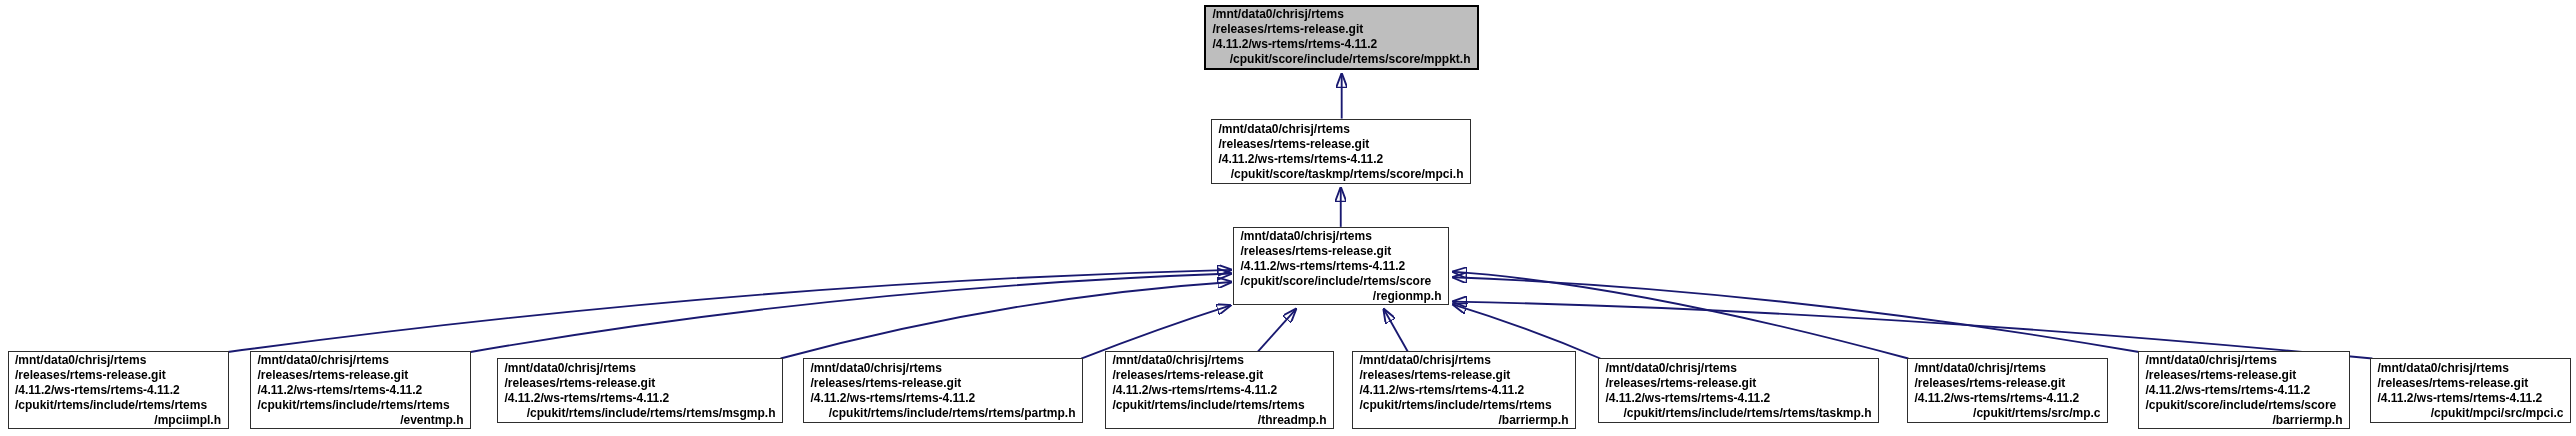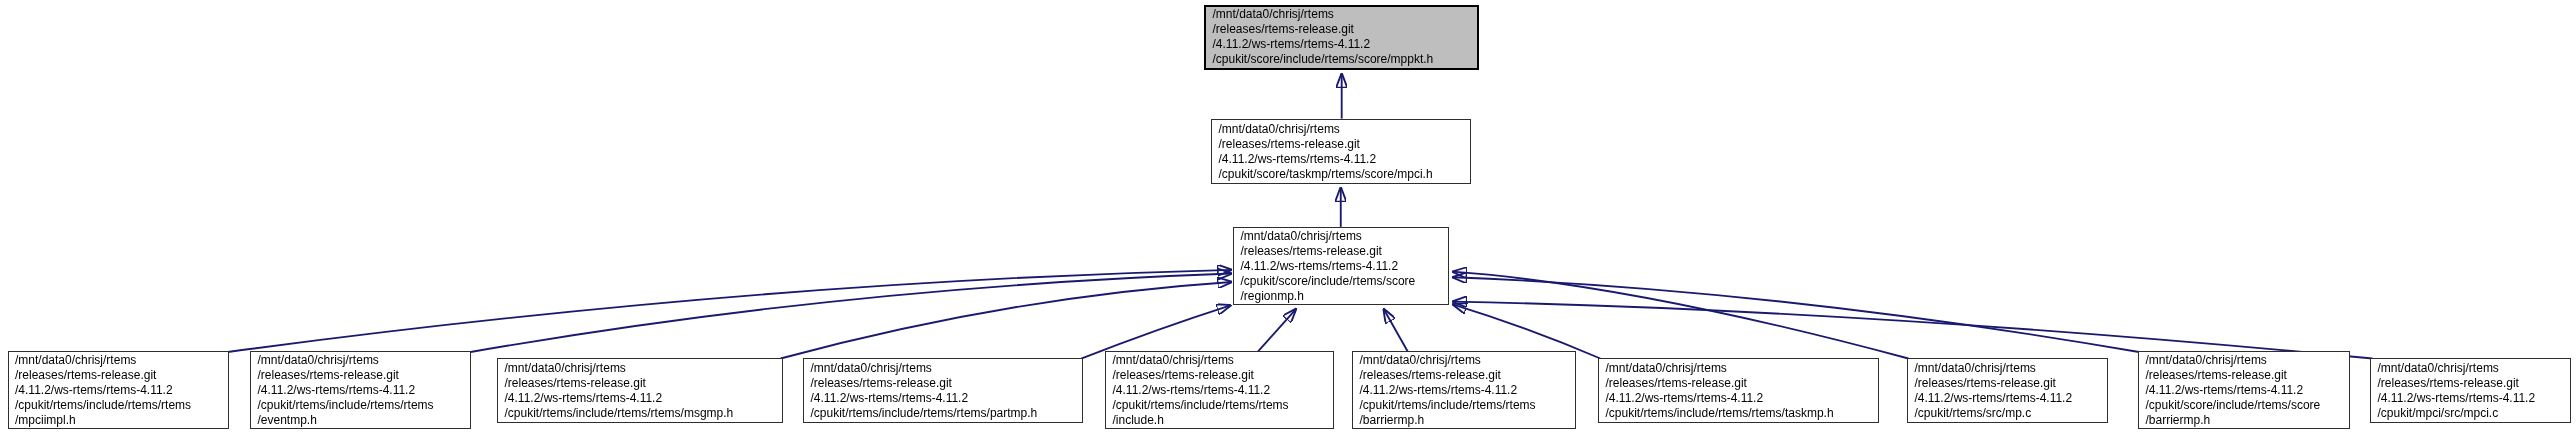--- a/index.html
+++ b/index.html
@@ -2,38 +2,39 @@
 <html style="--edge-color: #191970; --node-border: #2e2e2e; --root-fill: #bebebe;font-size:15px"><head>
 <meta charset="utf-8">
 <style>
   html,body { margin:0; padding:0; background:#ffffff; }
   #canvas {
     position:relative;
     width:2576px; height:436px;
     background:#ffffff;
     font-family:"Liberation Sans", sans-serif;
     overflow:hidden;
+    font-weight:bold;
   }
   #edges { position:absolute; left:0; top:0; width:2576px; height:436px; }
   #edges path { fill:none; stroke:var(--edge-color,#191970); stroke-width:2; }
   .node {
     position:absolute;
     box-sizing:border-box;
     background:#ffffff;
     border:1.9px solid var(--node-border,#2e2e2e);
     display:flex; flex-direction:column; justify-content:center;
     padding:0 6.5px;
     font-size:12px; line-height:15px; color:#000000;
   }
   .node.root {
     background:var(--root-fill,#bebebe);
     border:2.8px solid #000000;
   }
   .ln { white-space:nowrap; text-align:left; }
-  .ln.last { text-align:left; }
+  .ln.last { text-align:right; }
 </style>
 </head>
 <body>
 
 <div id="canvas">
 
   <svg id="edges" viewBox="0 0 2759 467" xmlns="http://www.w3.org/2000/svg">
     <defs>
       <marker id="arrow" viewBox="0 0 16 12" markerUnits="userSpaceOnUse" markerWidth="16" markerHeight="12" refX="15" refY="6" orient="auto">
         <path d="M0,0 L16,6 L0,12 z" fill="var(--edge-color,#191970)" stroke="none"></path>
@@ -103,21 +104,21 @@
     <div class="ln">/releases/rtems-release.git</div>
     <div class="ln">/4.11.2/ws-rtems/rtems-4.11.2</div>
     <div class="ln last">/cpukit/rtems/include/rtems/rtems/partmp.h</div>
   </div>
 
   <div class="node" style="left:1105px; top:351px; width:229px; height:78px;">
     <div class="ln">/mnt/data0/chrisj/rtems</div>
     <div class="ln">/releases/rtems-release.git</div>
     <div class="ln">/4.11.2/ws-rtems/rtems-4.11.2</div>
     <div class="ln">/cpukit/rtems/include/rtems/rtems</div>
-    <div class="ln last">/include.h</div>
+    <div class="ln last">/threadmp.h</div>
   </div>
 
   <div class="node" style="left:1352px; top:351px; width:224px; height:78px;">
     <div class="ln">/mnt/data0/chrisj/rtems</div>
     <div class="ln">/releases/rtems-release.git</div>
     <div class="ln">/4.11.2/ws-rtems/rtems-4.11.2</div>
     <div class="ln">/cpukit/rtems/include/rtems/rtems</div>
     <div class="ln last">/barriermp.h</div>
   </div>
 

